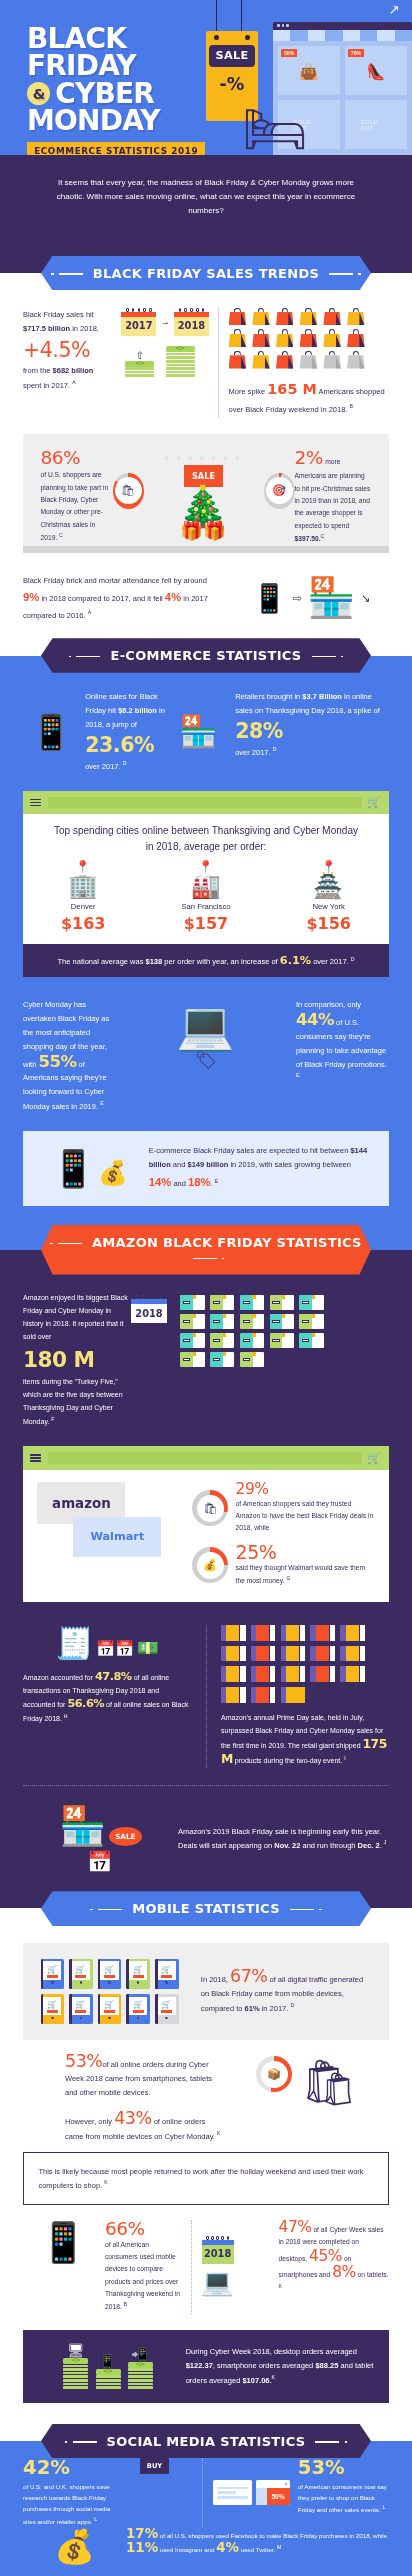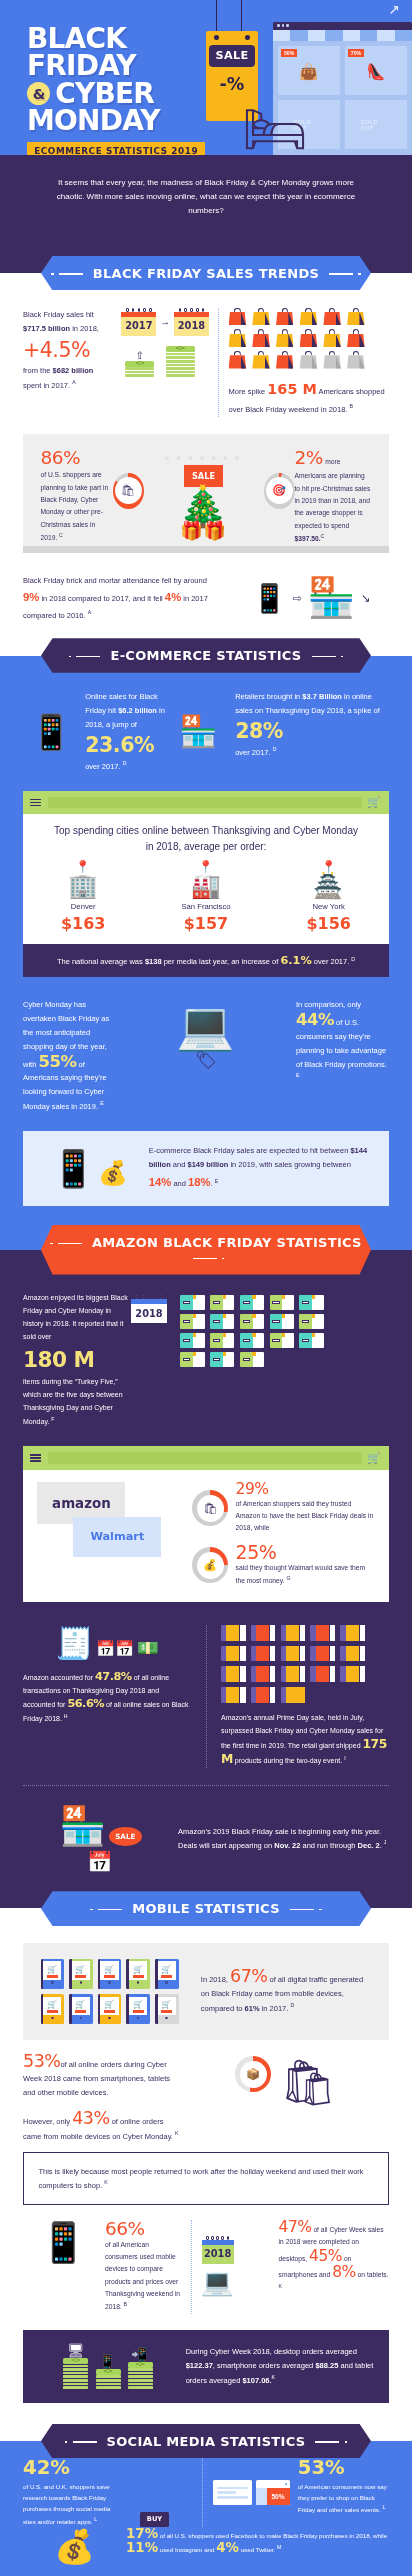--- a/index.html
+++ b/index.html
@@ -625,21 +625,21 @@
           <div class="city-val">$157</div>
         </div>
         <div>
           <div class="city-pin">📍</div>
           <div class="city-bld">🏯</div>
           <div class="city-name">New York</div>
           <div class="city-val">$156</div>
         </div>
       </div>
       <div class="natavg">
-        <span>The national average was </span><b>$138</b><span> per media last year, an increase of </span><span class="hl">6.1%</span><span> over 2017. </span><sup class="sup">D</sup>
+        <span>The national average was </span><b>$138</b><span> per order with year, an increase of </span><span class="hl">6.1%</span><span> over 2017. </span><sup class="sup">D</sup>
       </div>
     </div>
   </section>
 
   <section class="band-bluebg pad" style="padding-top:3.1px;">
     <div class="row">
       <div style="width:93px;">
         <p class="txt light">
           <span>Cyber Monday has overtaken Black Friday as the most anticipated shopping day of the year, with </span><span class="big-yellow" style="font-size:16.5px;">55%</span><span> of Americans saying they're looking forward to Cyber Monday sales in 2019. </span><sup class="sup">E</sup>
         </p>
@@ -1107,21 +1107,21 @@
           <p class="txt dark">
             <span>In 2018, </span><span class="big-red" style="font-size:17.5px;">67%</span><span> of all digital traffic generated on Black Friday came from mobile devices, compared to </span><b>61%</b><span> in 2017. </span><sup class="sup">D</sup>
           </p>
         </div>
       </div>
     </div>
   </section>
 
   <section class="band-whitebg" style="padding:0 23px 9.3px 23px;">
     <div class="row">
-      <div style="width:160px;">
+      <div style="width:160px;margin-left:42px;">
         <p class="txt dark">
           <span class="big-red" style="font-size:17.5px;">53%</span><span>of all online orders during Cyber Week 2018 came from smartphones, tablets and other mobile devices.</span>
         </p>
         <p class="txt dark" style="margin-top:10.3px;">
           <span>However, only </span><span class="big-red" style="font-size:17.5px;">43%</span><span> of online orders came from mobile devices on Cyber Monday. </span><sup class="sup">K</sup>
         </p>
       </div>
       <div style="flex:1;display:flex;align-items:flex-start;justify-content:center;gap:8.2px;padding-top:3.1px;">
         <div class="ring r53">
             <div class="hole">
@@ -1234,21 +1234,21 @@
       <span>SOCIAL MEDIA STATISTICS</span>
       <span class="dash"></span><span class="dot"></span>
     </div>
   </div>
 
   <section class="band-bluebg socialrow">
     <div style="width:93px;">
       <div class="yellow-num">42%</div>
       <p class="txt light note-sm" style="margin-top:3.1px;"><span>of U.S. and U.K. shoppers save research towards Black Friday purchases through social media sites and/or retailer apps. </span><sup class="sup">L</sup></p>
     </div>
-    <div style="width:77px;display:flex;align-items:flex-end;justify-content:center;">
+    <div style="width:77px;display:flex;align-items:flex-start;justify-content:center;">
       <span class="buybtn">BUY</span>
     </div>
     <div class="divider-v"></div>
     <div style="width:77px;display:flex;align-items:center;justify-content:center;gap:4.1px;">
       <div class="sm-screen">
         <div class="sm-line"></div>
         <div class="sm-line sh"></div>
         <div class="sm-line"></div>
       </div>
       <div class="pop">

